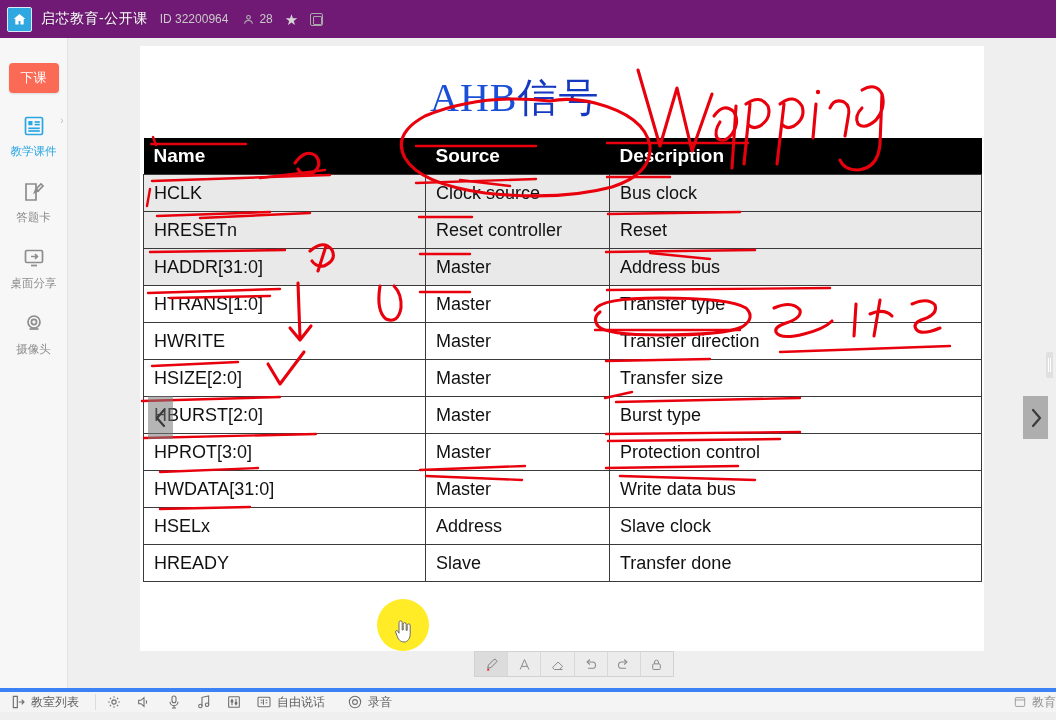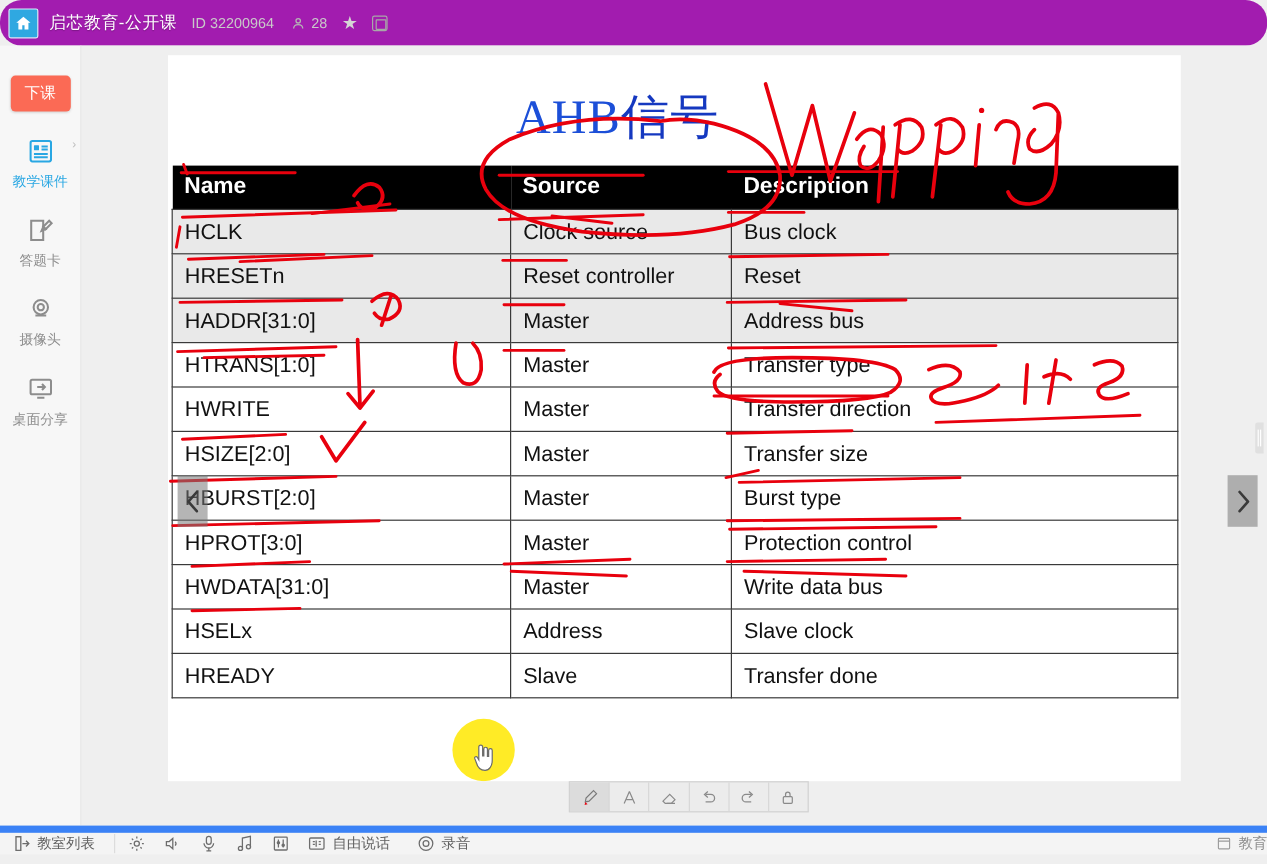--- a/index.html
+++ b/index.html
@@ -6,21 +6,21 @@
   html, body {
     width: 1056px; height: 720px;
     font-family: "Liberation Sans", "DejaVu Sans", sans-serif;
     overflow: hidden; background: #efefef;
   }
   #app { position: relative; width: 1056px; height: 720px; }
 
   
   .titlebar {
     position: absolute; left: 0; top: 0; width: 1056px; height: 38px;
-    background: #a21caf; display: flex; align-items: center; padding-left: 7px; border-radius: 18px;
+    background: #701a75; display: flex; align-items: center; padding-left: 7px;
   }
   .home-icon {
     width: 25px; height: 25px; background: #2fa8e1; border-radius: 2px;
     display: flex; align-items: center; justify-content: center;
     border: 1px solid #d8ecf7;
   }
   .home-icon svg { width: 15px; height: 15px; }
   .title-text {
     color: #ffffff; font-size: 14px; margin-left: 9px; letter-spacing: .5px;
     text-shadow: 0 1px 1px rgba(0,0,0,.25);
@@ -139,21 +139,21 @@
   
   .cursor-halo {
     position: absolute; left: 237px; top: 553px; width: 52px; height: 52px;
     border-radius: 50%; background: #ffe800; opacity: .85;
   }
   .cursor-hand { position: absolute; left: 252px; top: 572px; width: 22px; height: 26px; }
 
   
   .bottombar {
     position: absolute; left: 0; top: 688px; width: 1056px; height: 24px;
-    background: #f4f4f4; border-top: 6px solid #3b82f6;
+    background: #f4f4f4; border-top: 4px solid #3b82f6;
     display: flex; align-items: center; padding-left: 10px;
   }
   .bb-item { display: flex; align-items: center; gap: 5px; color: #5f5f5f;
     font-size: 12px; cursor: pointer; margin-right: 14px; }
   .bb-item svg { width: 16px; height: 16px; }
   .bb-sep { width: 1px; height: 16px; background: #dcdcdc; margin: 0 10px 0 2px; }
   .bb-right { margin-left: auto; display: flex; align-items: center; gap: 5px;
     color: #8e8e8e; font-size: 12px; padding-right: 0px; }
   .bb-right svg { width: 14px; height: 14px; }
 
@@ -210,37 +210,37 @@
             <path d="M14 9l5-5 2 2-5 5z"></path>
             <path d="M14 9l-1.4 3.4L16 11z" fill="currentColor"></path>
         </svg>
       </span>
       <span class="lbl">答题卡</span>
     </div>
 
     <div class="side-item">
       <span class="ico">
         <svg viewBox="0 0 24 24" fill="none" stroke="currentColor" stroke-width="1.7">
+          <rect x="3.5" y="4.5" width="17" height="12" rx="1.3"></rect>
+          <path d="M9 10.5h6M13 8l2.4 2.5L13 13"></path>
+            <path d="M9 19.5h6"></path>
+        </svg>
+      </span>
+      <span class="lbl">桌面分享</span>
+    </div>
+
+    <div class="side-item">
+      <span class="ico">
+        <svg viewBox="0 0 24 24" fill="none" stroke="currentColor" stroke-width="1.7">
           <circle cx="12" cy="10" r="6"></circle>
             <circle cx="12" cy="10" r="2.6"></circle>
           <path d="M7.5 17h9"></path>
         </svg>
       </span>
       <span class="lbl">摄像头</span>
-    </div>
-
-    <div class="side-item">
-      <span class="ico">
-        <svg viewBox="0 0 24 24" fill="none" stroke="currentColor" stroke-width="1.7">
-          <rect x="3.5" y="4.5" width="17" height="12" rx="1.3"></rect>
-          <path d="M9 10.5h6M13 8l2.4 2.5L13 13"></path>
-            <path d="M9 19.5h6"></path>
-        </svg>
-      </span>
-      <span class="lbl">桌面分享</span>
     </div>
   </div>
 
   <div class="stage">
 
     <div class="slide">
 
       <div class="slide-title-area">
         <div class="slide-title">
           <span>AHB</span><span class="cn">信号</span>

